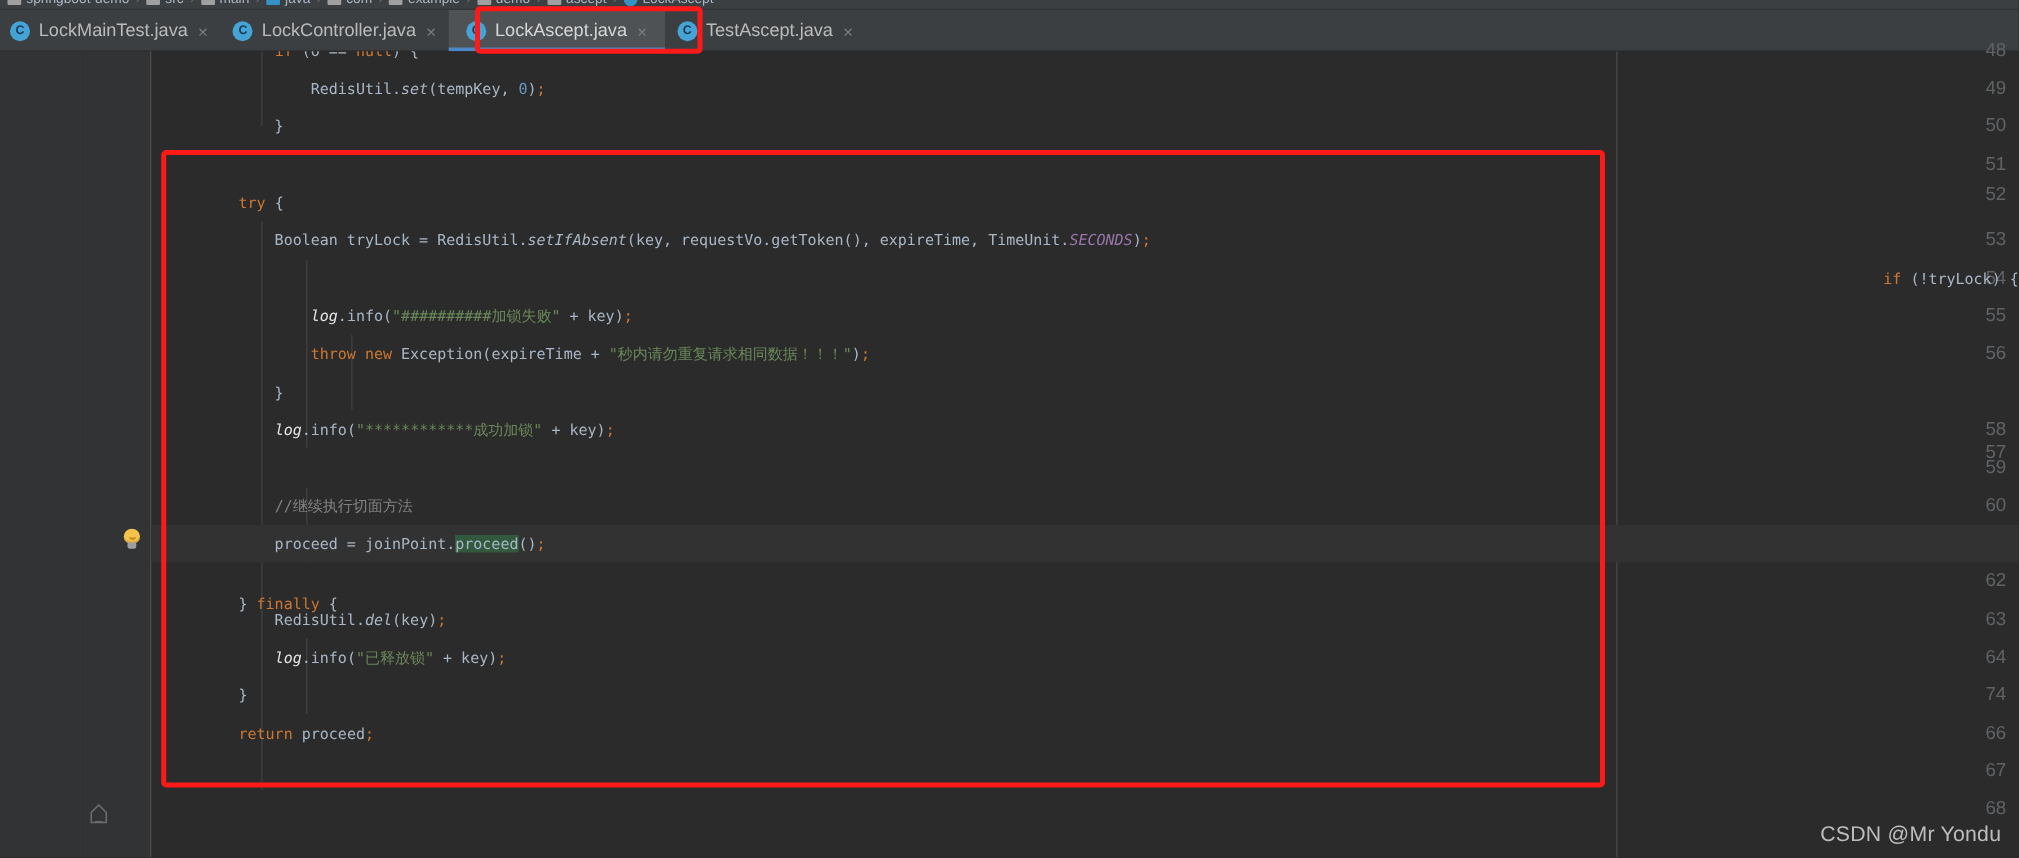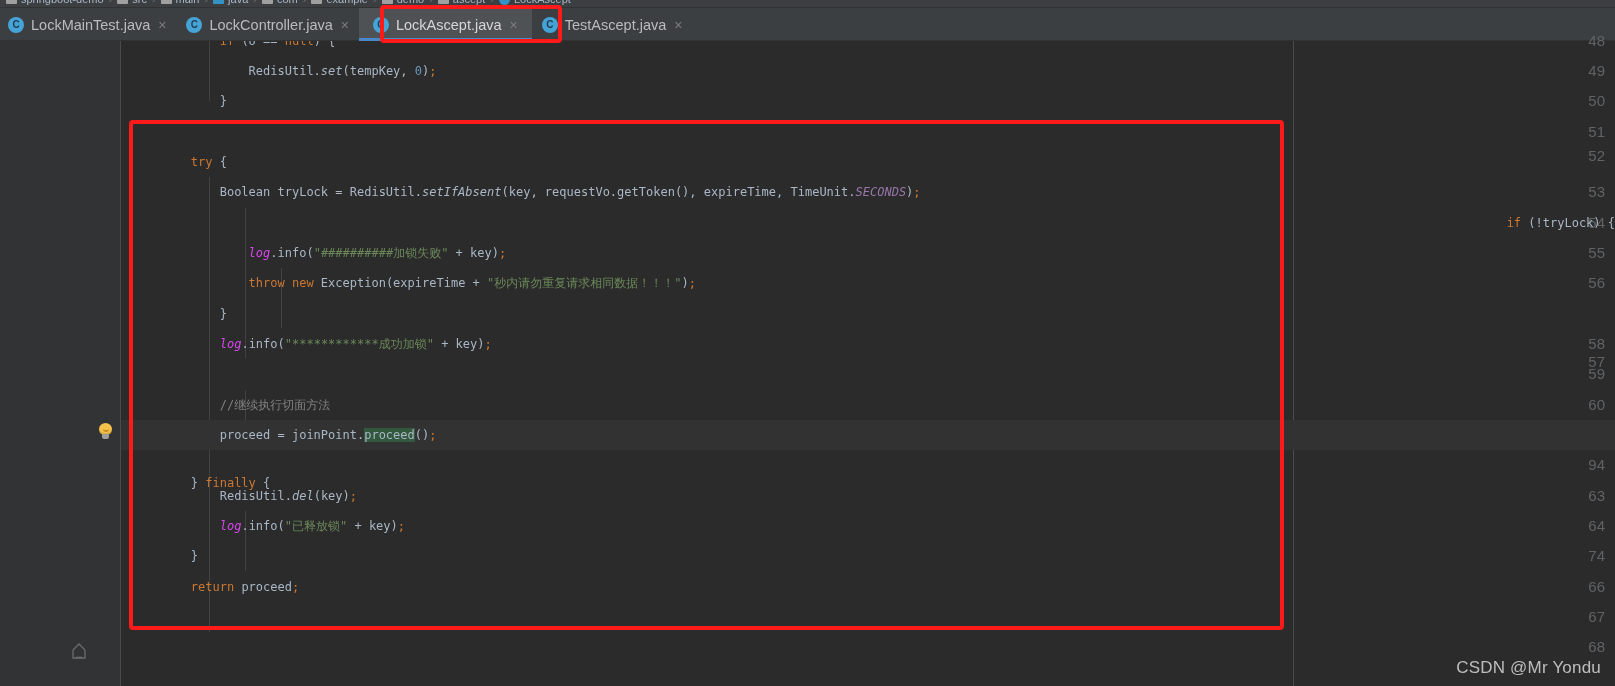--- a/index.html
+++ b/index.html
@@ -141,21 +141,21 @@
     white-space: pre;
   }
   .cl .txt { padding-left: 12px; display: inline-block; }
   .caret-line { background: #323232; }
 
   
   .kw      { color: #cc7832; }
   .str     { color: #6a8759; }
   .num     { color: #6897bb; }
   .cmt     { color: #808080; }
-  .fld     { color: #d946ef; font-style: italic; }
+  .fld     { color: #e5e5e5; font-style: italic; }
   .mth     { color: #a9b7c6; font-style: italic; }
   .sfield  { color: #9876aa; font-style: italic; }
   .plain   { color: #a9b7c6; }
   .punc    { color: #a9b7c6; }
   .semi    { color: #cc7832; }
   .hl      { background: #32593d; }
 
   
   .iguide {
     position: absolute;
@@ -311,21 +311,21 @@
     <div class="linenum" style="top:100px;">52</div>
     <div class="linenum" style="top:136px;">53</div>
     <div class="linenum" style="top:167px;">54</div>
     <div class="linenum" style="top:197px;">55</div>
     <div class="linenum" style="top:227px;">56</div>
     <div class="linenum" style="top:258px;margin-top:48px;">57</div>
     <div class="linenum" style="top:288px;">58</div>
     <div class="linenum" style="top:318px;">59</div>
     <div class="linenum" style="top:349px;">60</div>
     <div class="linenum" style="top:379px;">61</div>
-    <div class="linenum" style="top:409px;">94</div>
+    <div class="linenum" style="top:409px;">62</div>
     <div class="linenum" style="top:440px;">63</div>
     <div class="linenum" style="top:470px;">64</div>
     <div class="linenum" style="top:500px;">74</div>
     <div class="linenum" style="top:531px;">66</div>
     <div class="linenum" style="top:561px;">67</div>
     <div class="linenum" style="top:591px;">68</div>
 
     <div class="bulb" style="left:98px; top:382px;">
       <span class="glass"></span>
       <span class="fil"></span>

